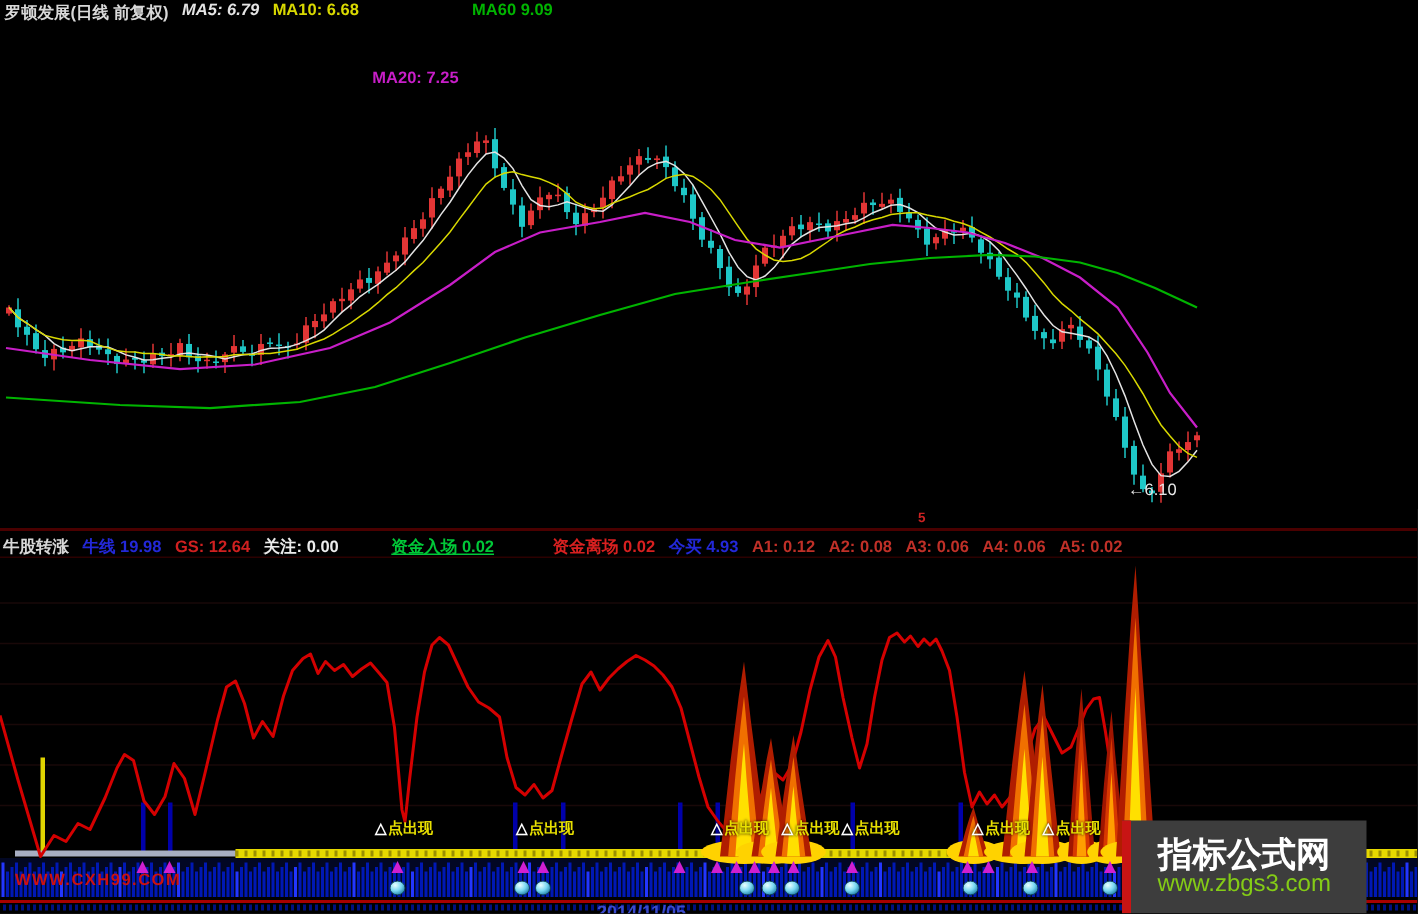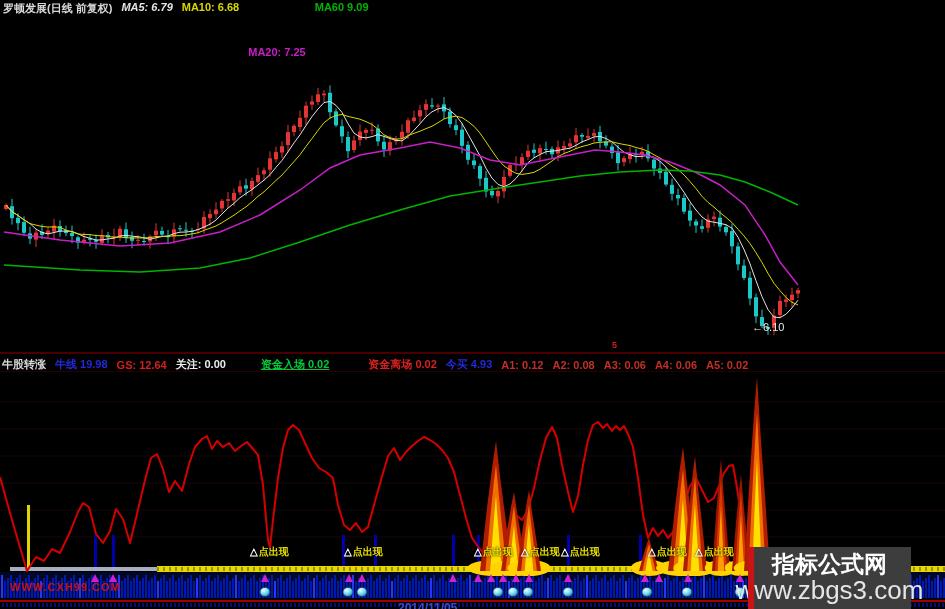--- a/index.html
+++ b/index.html
@@ -17,21 +17,21 @@
   .sig .g{color:#ffffff;font-size:10px;margin-right:1px}
   .note610{position:absolute;left:752px;top:321px;color:#e8e8e8;font-size:11px;z-index:3}
   .tick5{position:absolute;left:612px;top:340px;color:#cc2222;font-size:9px;font-weight:bold;z-index:3}
   .cxh{position:absolute;left:10px;top:581px;color:#cc1111;font-size:11px;font-weight:bold;
        letter-spacing:1px;z-index:3}
   .dateline{position:absolute;left:398px;top:601px;color:#3a4acc;font-size:12px;font-weight:bold;z-index:3}
   .wmbox{position:absolute;left:748px;top:547px;width:163px;height:62px;background:#3d3d3d;
          display:flex;flex-direction:column;align-items:center;justify-content:center;z-index:5}
   .wmbox .stripe{position:absolute;left:0;top:0;width:6px;height:62px;background:#c81414}
   .wm-t{color:#ffffff;font-size:23px;font-weight:bold;line-height:1.08}
-  .wm-u{color:#e5e5e5;font-size:26px;line-height:1.05}
+  .wm-u{color:#84cc16;font-size:16px;line-height:1.05}
 </style>
 </head>
 <body>
 
 <div class="stage">
   <div class="titlebar" id="titlebar">
       <span style="color: rgb(216, 216, 216);">罗顿发展(日线 前复权)</span>
       <span style="color: rgb(228, 228, 228); font-style: italic;">MA5: 6.79</span>
       <span style="color: rgb(216, 216, 0);">MA10: 6.68</span>
       <span style="color: rgb(200, 30, 200); margin-top: 45px;">MA20: 7.25</span>

